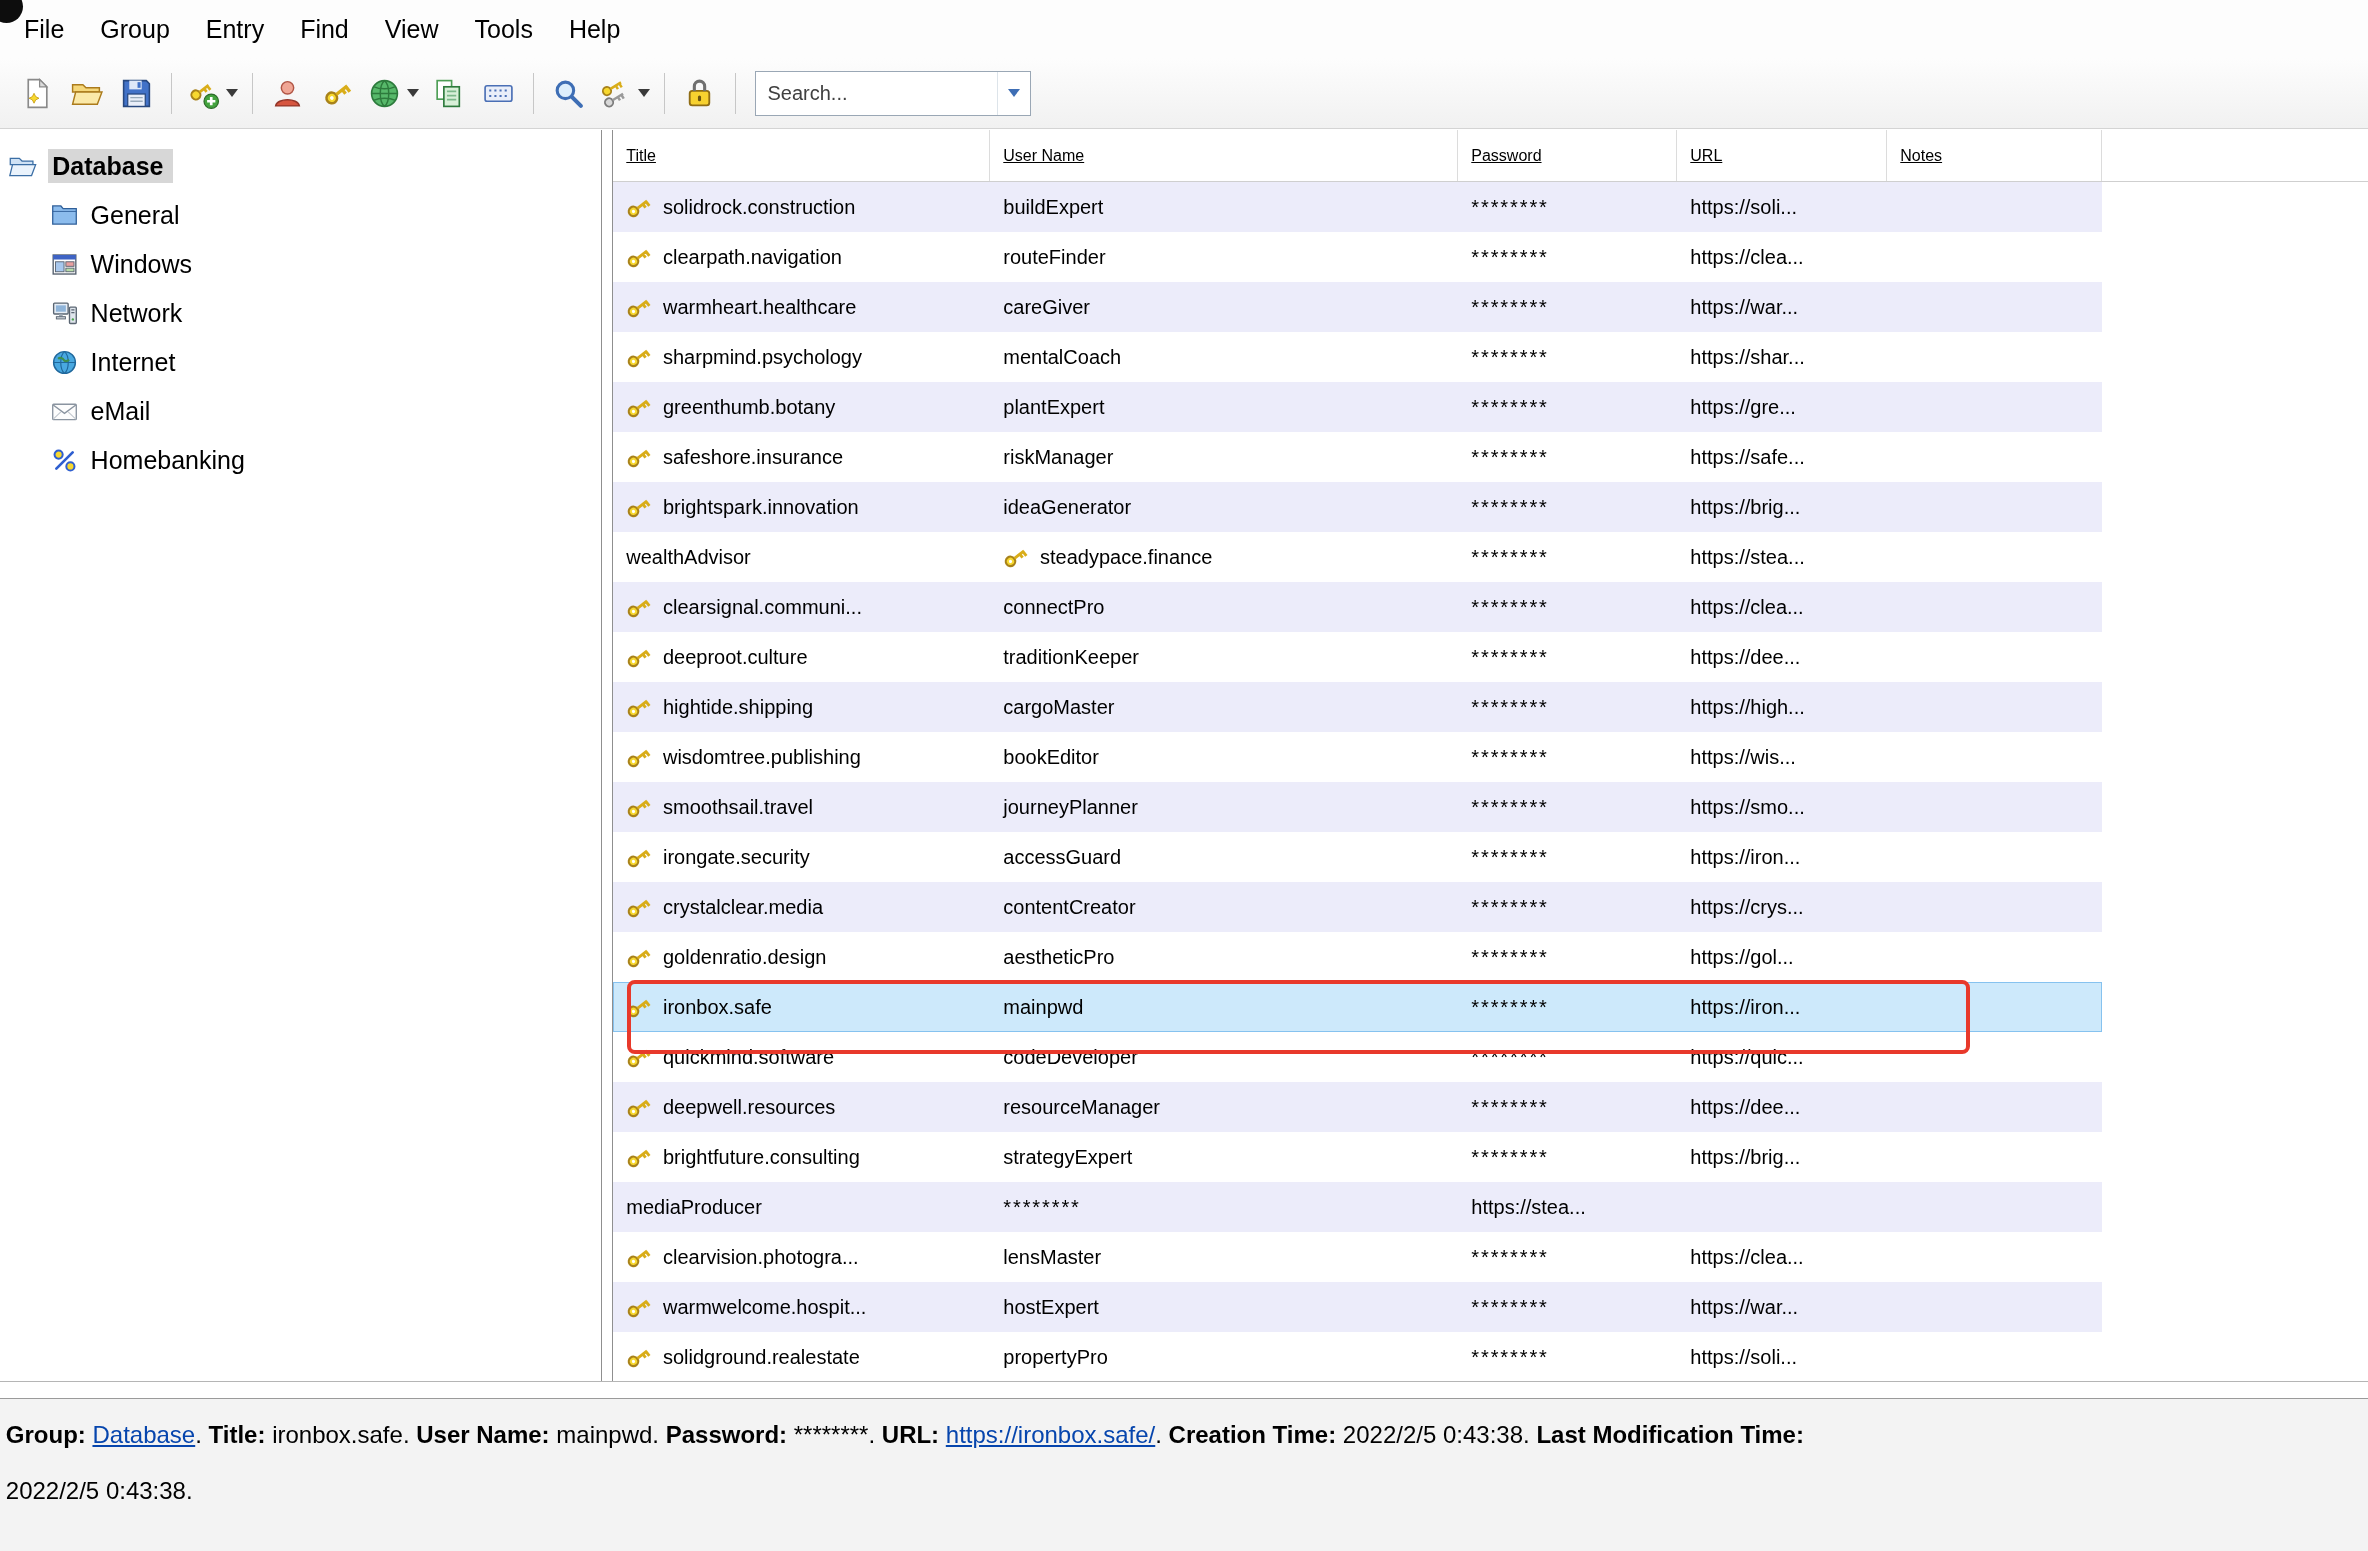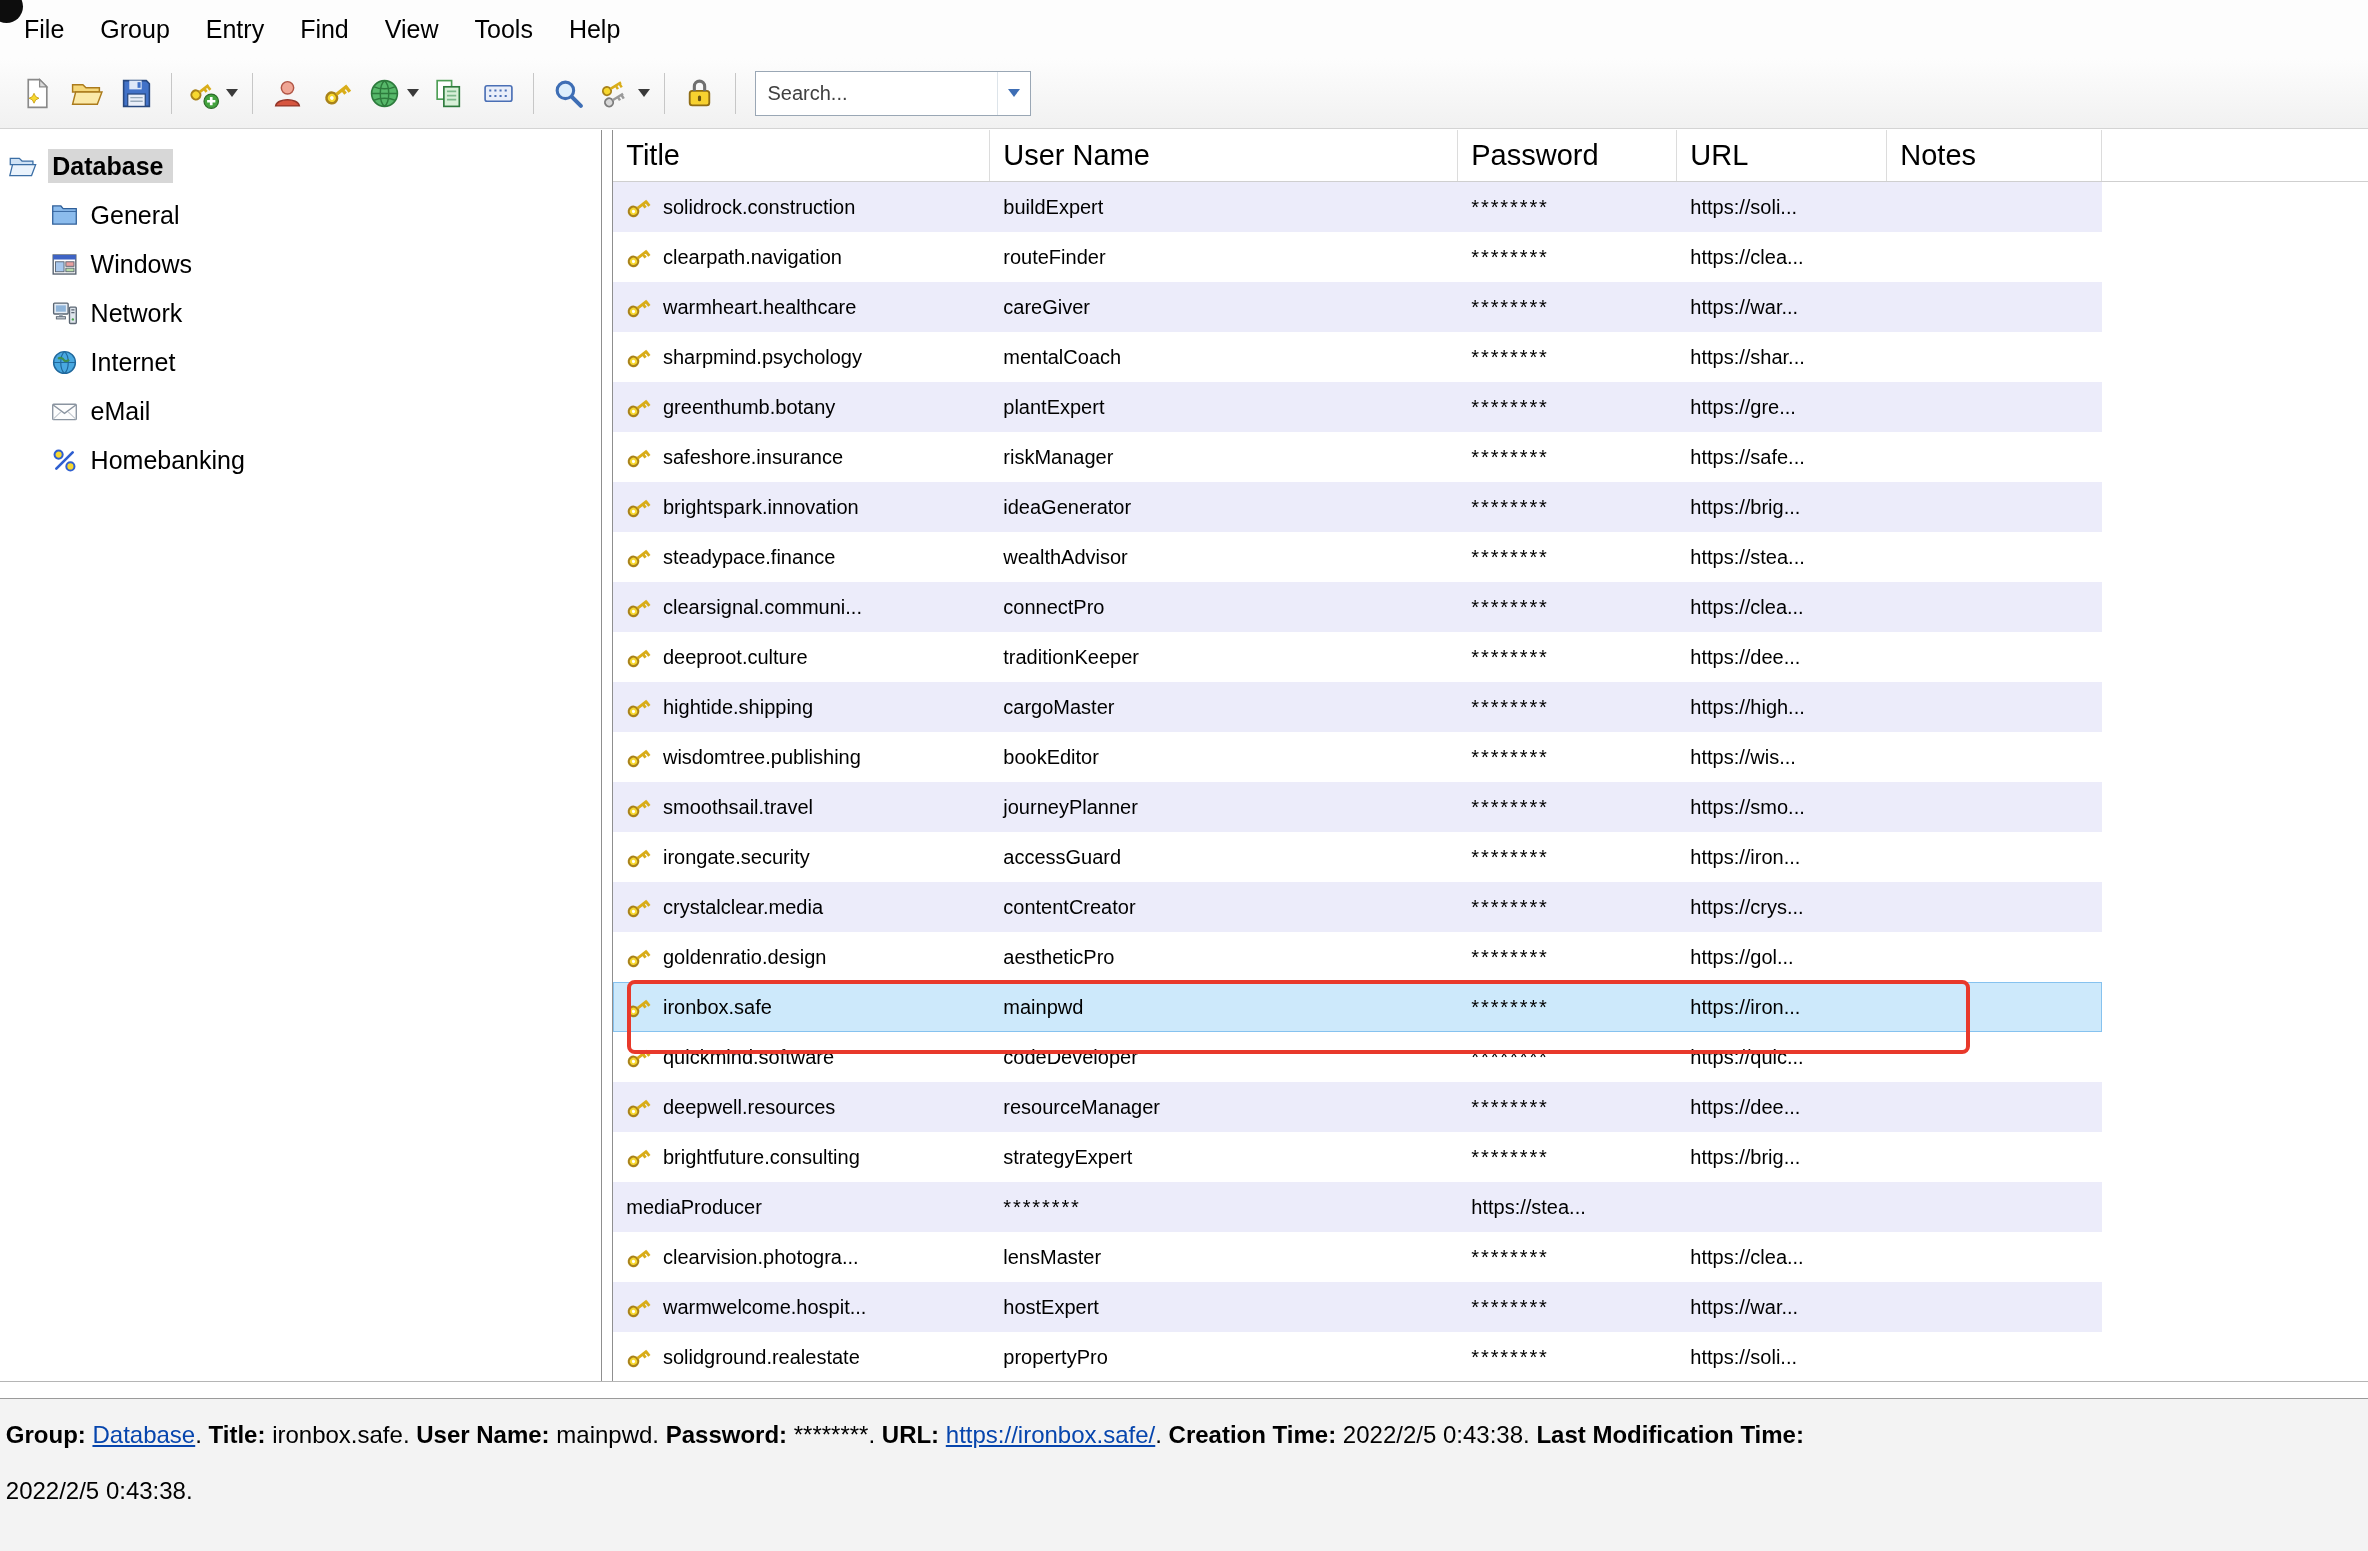--- a/index.html
+++ b/index.html
@@ -23,21 +23,21 @@
   .searchbox { display:flex; align-items:center; width:276px; height:45px; border:1px solid #9aa7b5; background:#fff; margin-left:9.7px; }
   .searchbox input { flex:1; min-width:0; border:0; outline:0; padding:0 11.6px; font-size:20px; color:#404040; font-family:Liberation Sans, sans-serif; background:transparent; }
   .search-drop { width:33px; height:100%; display:flex; align-items:center; justify-content:center; border-left:1px solid #dde4ea; }
   .search-drop .chev { border-top-color:#3e6eb5; margin:0; }
 
   .main { position:absolute; top:130px; left:0; width:2369px; height:1252px; display:flex; background:#fff; border-bottom:1px solid #b5b5b5; }
   .tree { width:602px; border-right:1px solid #8f8f8f; padding-top:11.6px; overflow:hidden; background:#fff; }
   .gap-col { width:9.7px; }
   .list { flex:1; border-left:1px solid #8f8f8f; display:flex; flex-direction:column; overflow:hidden; background:#fff; }
   .lhead { display:grid; grid-template-columns:377px 468px 219px 210px 215px 1fr; height:52px; border-bottom:1px solid #cfcfcf; background:#fff; flex:none; }
-  .hcell { display:flex; align-items:center; padding-left:13.6px; font-size:29px; border-right:1px solid #dcdcdc; white-space:nowrap; overflow:hidden; }
+  .hcell { display:flex; align-items:center; padding-left:13.6px; font-size:16px; border-right:1px solid #dcdcdc; white-space:nowrap; overflow:hidden;text-decoration:underline; }
   .hcell.filler { border-right:none; }
   .lbody { flex:1; overflow:hidden; }
   .lrow { display:grid; grid-template-columns:377px 468px 219px 210px 215px; width:1489px; height:50px; font-size:20px; }
   .lrow.alt { background:var(--row-alt); }
   .lrow.selected { background:var(--selected-row-bg); outline:1px solid var(--selected-row-border); outline-offset:-1px; }
   .cell { display:flex; align-items:center; padding-left:13.6px; white-space:nowrap; overflow:hidden; }
   .cell.c0 { padding-left:11.6px; }
   .icon { display:inline-flex; }
   .icon svg { width:100%; height:100%; }
   .rowkey { width:29px; height:29px; margin-right:9.7px; flex:none; }
@@ -415,33 +415,33 @@
                 </svg>
               </span>
               <span>brightspark.innovation</span>
             </div>
             <div class="cell">ideaGenerator</div>
             <div class="cell pw">********</div>
             <div class="cell">https://brig...</div>
             <div class="cell"></div>
           </div>
           <div class="lrow">
+            <div class="cell">wealthAdvisor</div>
             <div class="cell c0">
               <span class="icon rowkey">
                 <svg viewBox="0 0 32 32">
                   <g transform="rotate(-38 16 16)">
                     <circle cx="9" cy="16" r="5.2" fill="#f7d82f" stroke="#a8821a" stroke-width="2.4"></circle>
                     <circle cx="9" cy="16" r="1.8" fill="#fff"></circle>
                     <path d="M14.5 16h13.5M22 16v5M26.5 16v6" fill="none" stroke="#d9ad19" stroke-width="3.2"></path>
                   </g>
                 </svg>
               </span>
               <span>steadypace.finance</span>
             </div>
-            <div class="cell">wealthAdvisor</div>
             <div class="cell pw">********</div>
             <div class="cell">https://stea...</div>
             <div class="cell"></div>
           </div>
           <div class="lrow alt">
             <div class="cell c0">
               <span class="icon rowkey">
                 <svg viewBox="0 0 32 32">
                   <g transform="rotate(-38 16 16)">
                     <circle cx="9" cy="16" r="5.2" fill="#f7d82f" stroke="#a8821a" stroke-width="2.4"></circle>

